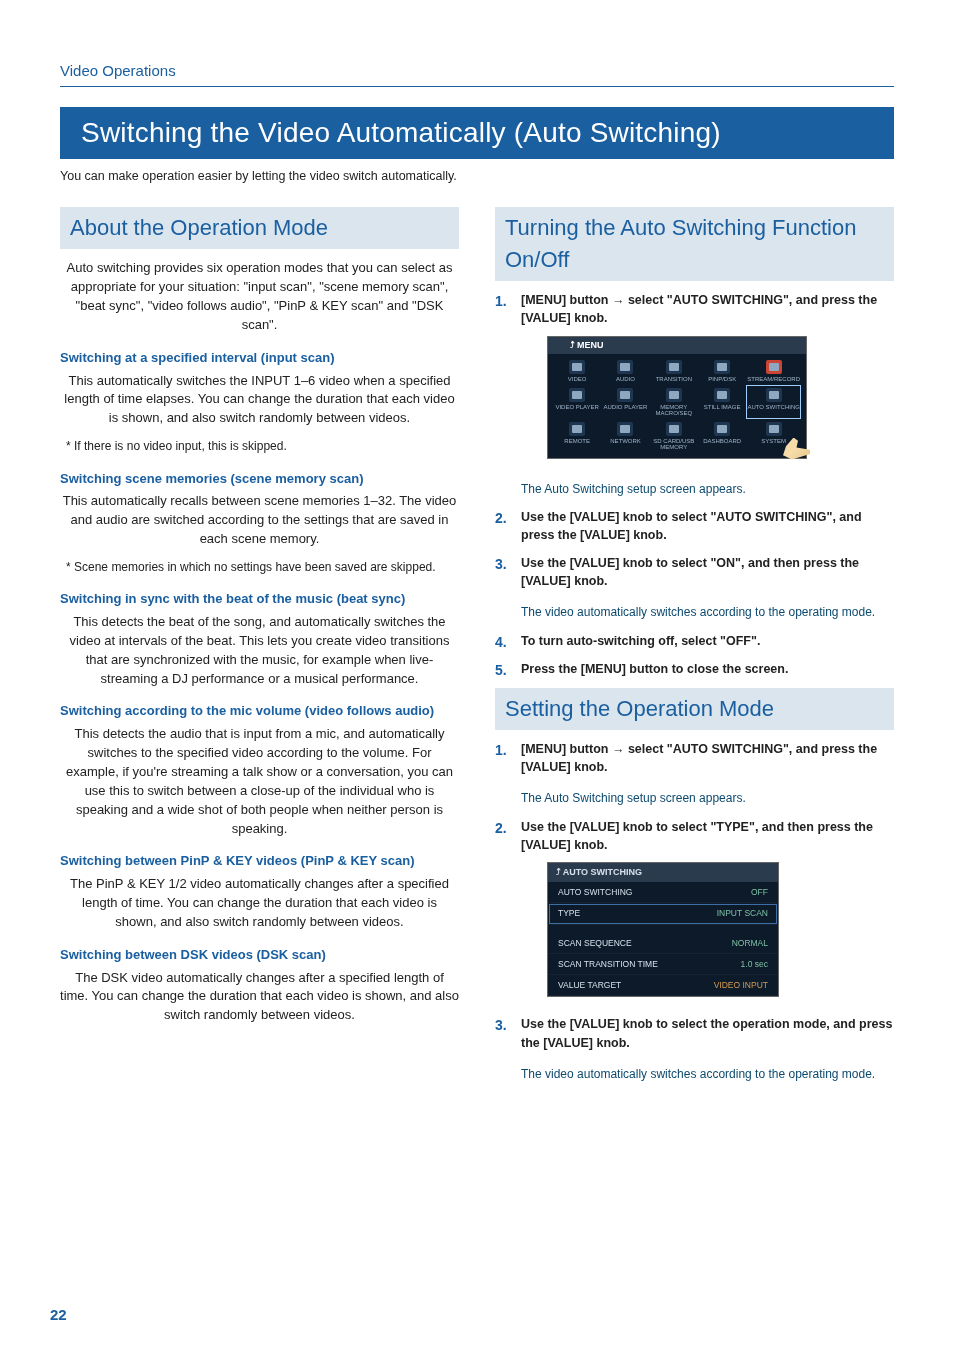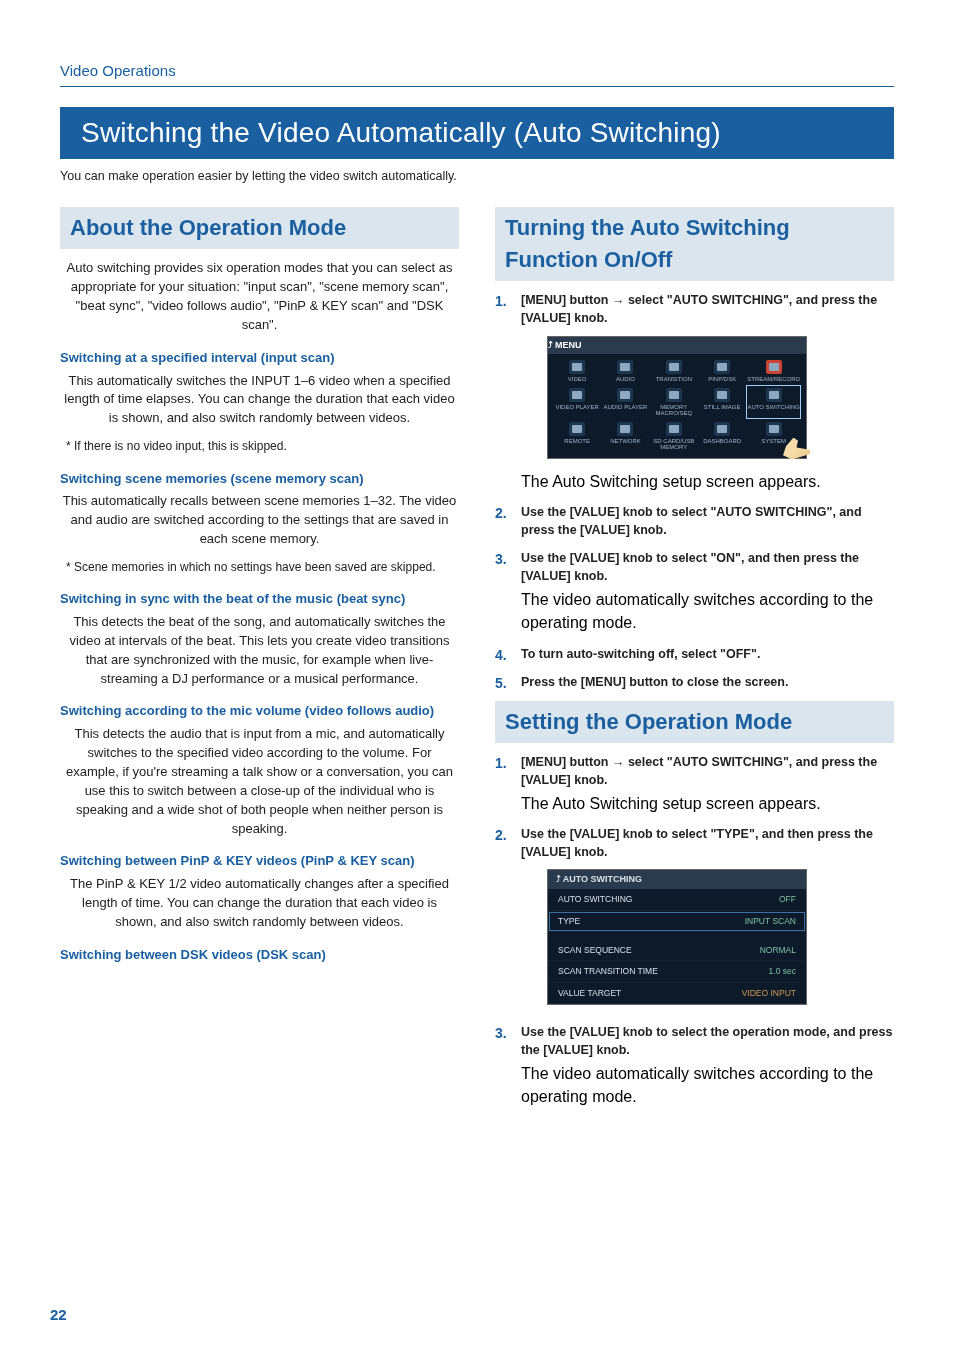--- a/index.html
+++ b/index.html
@@ -43,21 +43,21 @@
     margin-top: 22px;
   }
   .col {
     flex: 1;
     min-width: 0;
   }
   .section-bar {
     background: #dbe5ee;
     color: #1a5fa0;
     font-size: 22px;
-    font-weight: 700;
+    font-weight: 400;
     padding: 5px 10px;
     margin-bottom: 10px;
     font-family: "Segoe UI Light", "Helvetica Neue Light", Arial, sans-serif;
   }
   .body-text {
     font-size: 13px;
     margin-bottom: 10px;
     text-align: center;
   }
   .sub-h {
@@ -93,41 +93,41 @@
     color: #1a5fa0;
     font-weight: 700;
     font-size: 14px;
   }
   .step-main {
     font-weight: 700;
     font-size: 12.5px;
   }
   .step-sub {
     font-weight: 400;
-    font-size: 16px;
-    color: #000000;
-    margin-top: 3px;
+    font-size: 12px;
+    color: #0c4a6e;
+    margin-top: 14px;
   }
   .screenshot {
     margin: 8px 0 8px 26px;
     display: inline-block;
   }
   .menu-shot {
     width: 260px;
     background: #0c1a2a;
     border: 1px solid #666;
     padding: 4px 6px 6px 6px;
     color: #c8d4e0;
     font-size: 8px;
   }
   .menu-top {
     background: #2a3b4d;
     color: #fff;
     font-size: 9px;
-    padding: 2px 0;
+    padding: 2px 22px;
     margin: -4px -6px 4px -6px;
     font-weight: 700;
   }
   .menu-grid {
     display: grid;
     grid-template-columns: repeat(6, 1fr);
     gap: 2px;
   }
   .menu-item {
     text-align: center;
@@ -161,21 +161,21 @@
     content: "";
     position: absolute;
     right: -4px;
     bottom: -2px;
     width: 30px;
     height: 22px;
     background: linear-gradient(135deg,#f7dca9 50%,#e6c58a 100%);
     clip-path: polygon(20% 40%, 45% 0%, 60% 15%, 55% 45%, 100% 55%, 100% 75%, 40% 100%, 10% 80%);
   }
   .settings-shot {
-    width: 260px;
+    width: 232px;
     background: #0c1a2a;
     border: 1px solid #666;
     font-size: 9px;
     color: #d6e0ea;
   }
   .settings-top {
     background: #2a3b4d;
     padding: 3px 8px;
     font-weight: 700;
     font-size: 9px;
@@ -233,20 +233,21 @@
     <div class="sub-h">Switching in sync with the beat of the music (beat sync)</div>
     <p class="body-text">This detects the beat of the song, and automatically switches the video at intervals of the beat. This lets you create video transitions that are synchronized with the music, for example when live-streaming a DJ performance or a musical performance.</p>
 
     <div class="sub-h">Switching according to the mic volume (video follows audio)</div>
     <p class="body-text">This detects the audio that is input from a mic, and automatically switches to the specified video according to the volume. For example, if you're streaming a talk show or a conversation, you can use this to switch between a close-up of the individual who is speaking and a wide shot of both people when neither person is speaking.</p>
 
     <div class="sub-h">Switching between PinP &amp; KEY videos (PinP &amp; KEY scan)</div>
     <p class="body-text">The PinP &amp; KEY 1/2 video automatically changes after a specified length of time. You can change the duration that each video is shown, and also switch randomly between videos.</p>
 
     <div class="sub-h">Switching between DSK videos (DSK scan)</div>
+    <p class="body-text">The DSK video automatically changes after a specified length of time. You can change the duration that each video is shown, and also switch randomly between videos.</p>
   </div>
 
   <div class="col">
     <div class="section-bar">Turning the Auto Switching Function On/Off</div>
 
     <ol class="steps">
       <li>
         <div class="step-main">[MENU] button → select "AUTO SWITCHING", and press the [VALUE] knob.</div>
         <div class="screenshot">
           <div class="menu-shot hand">

